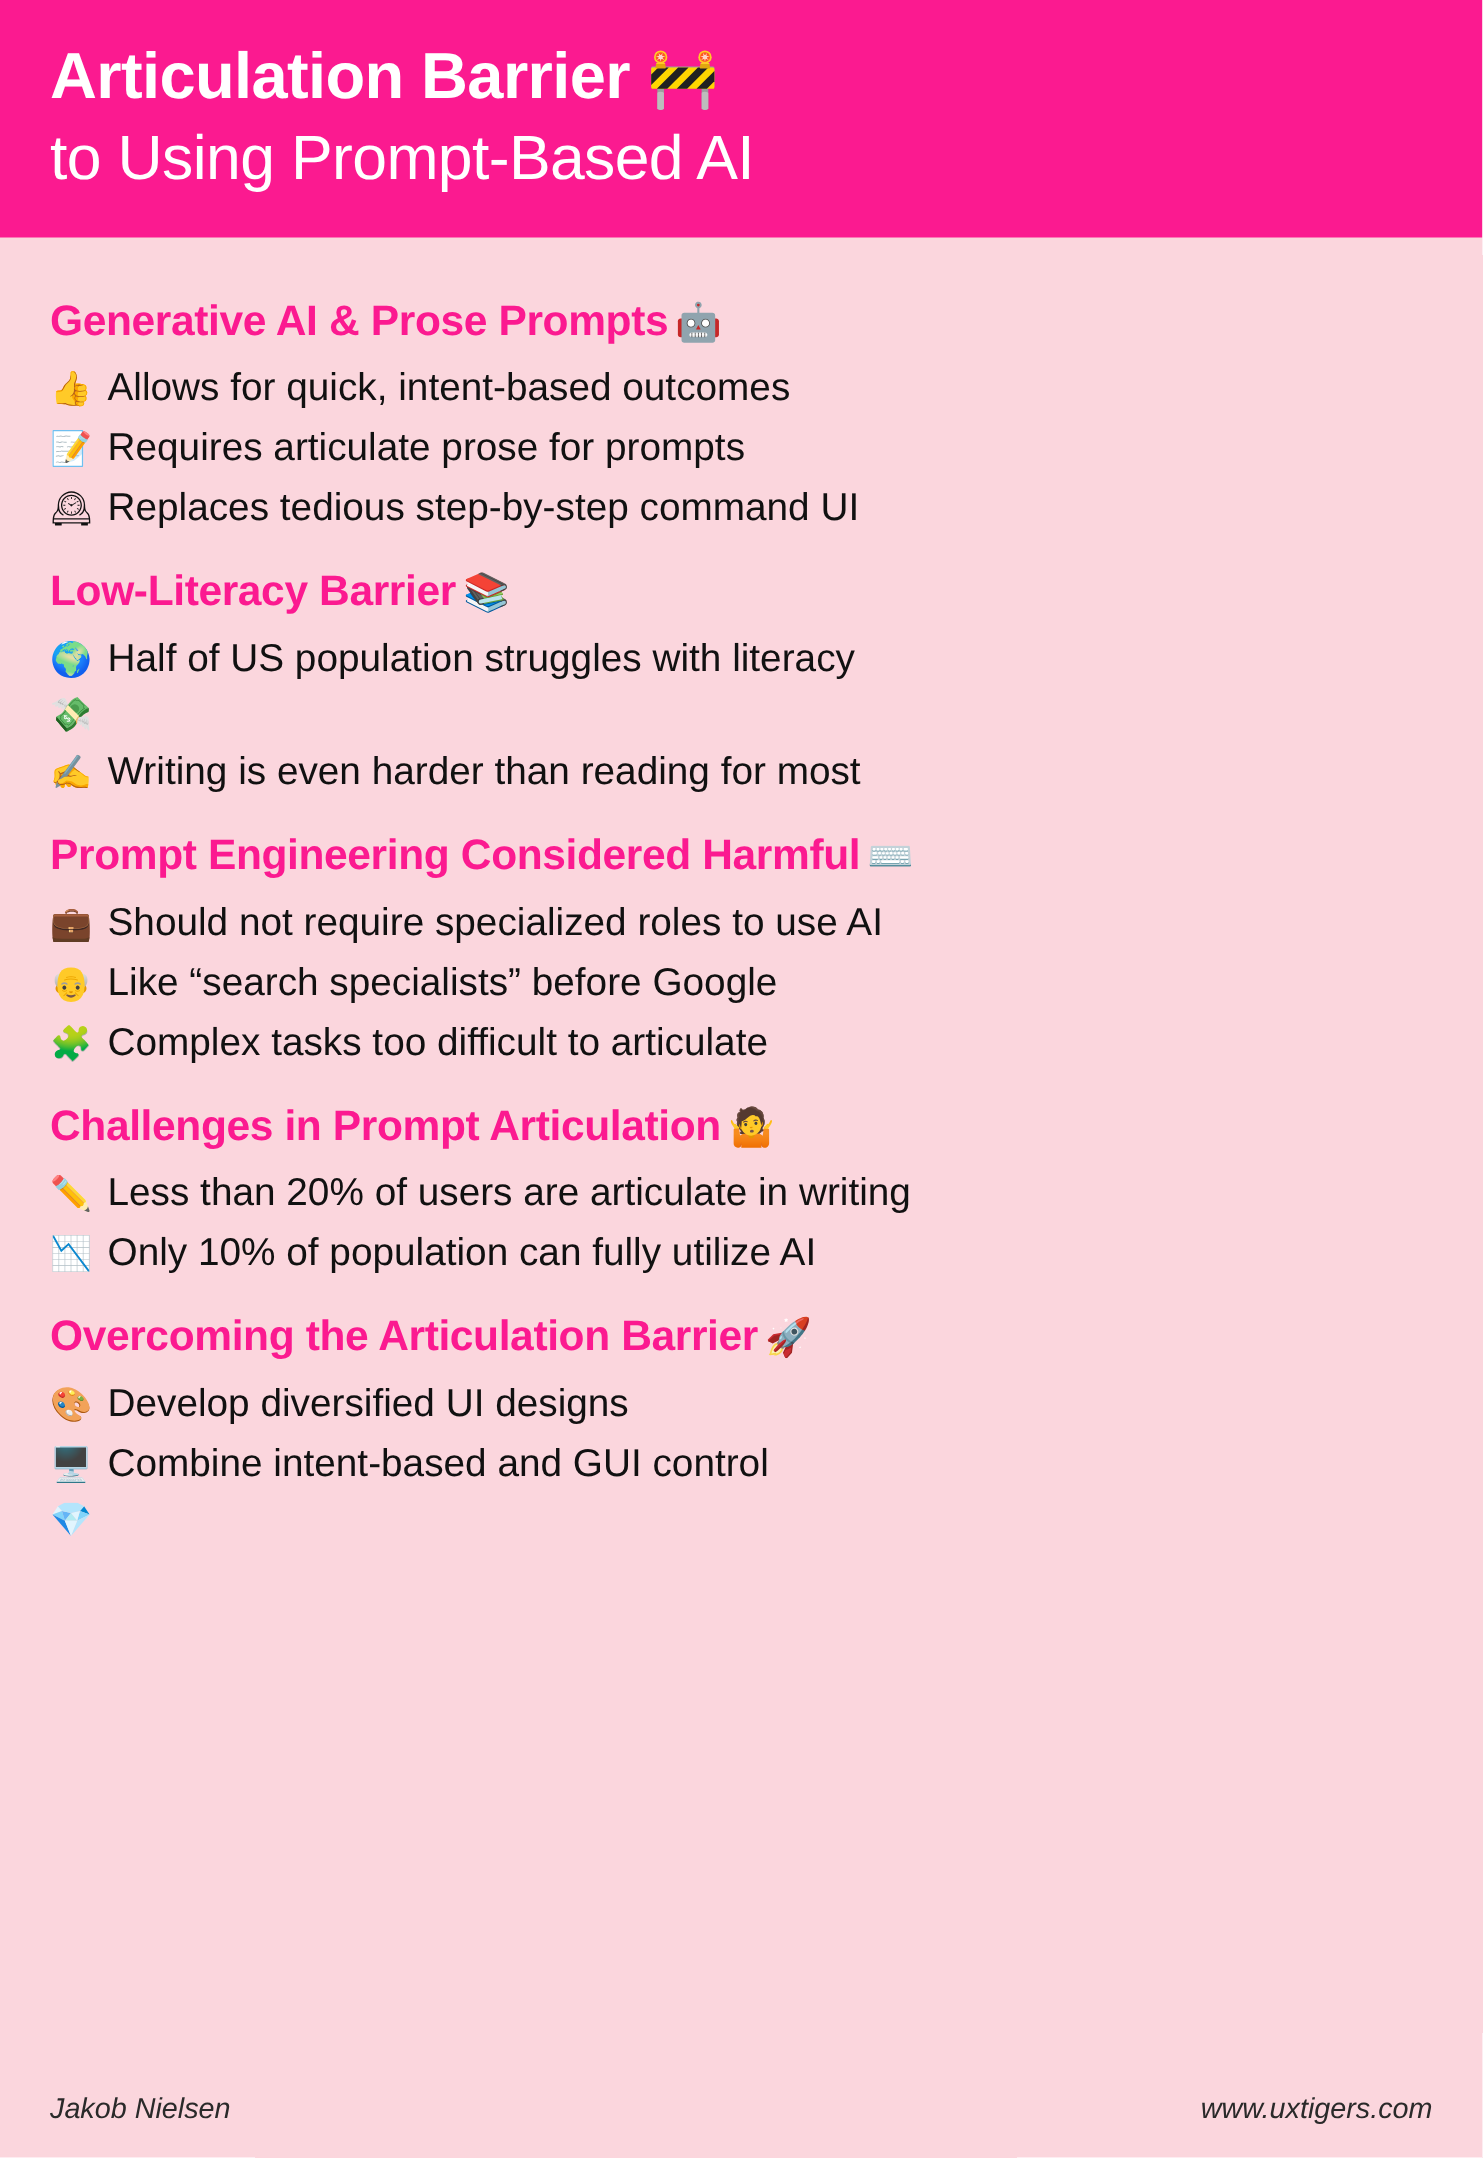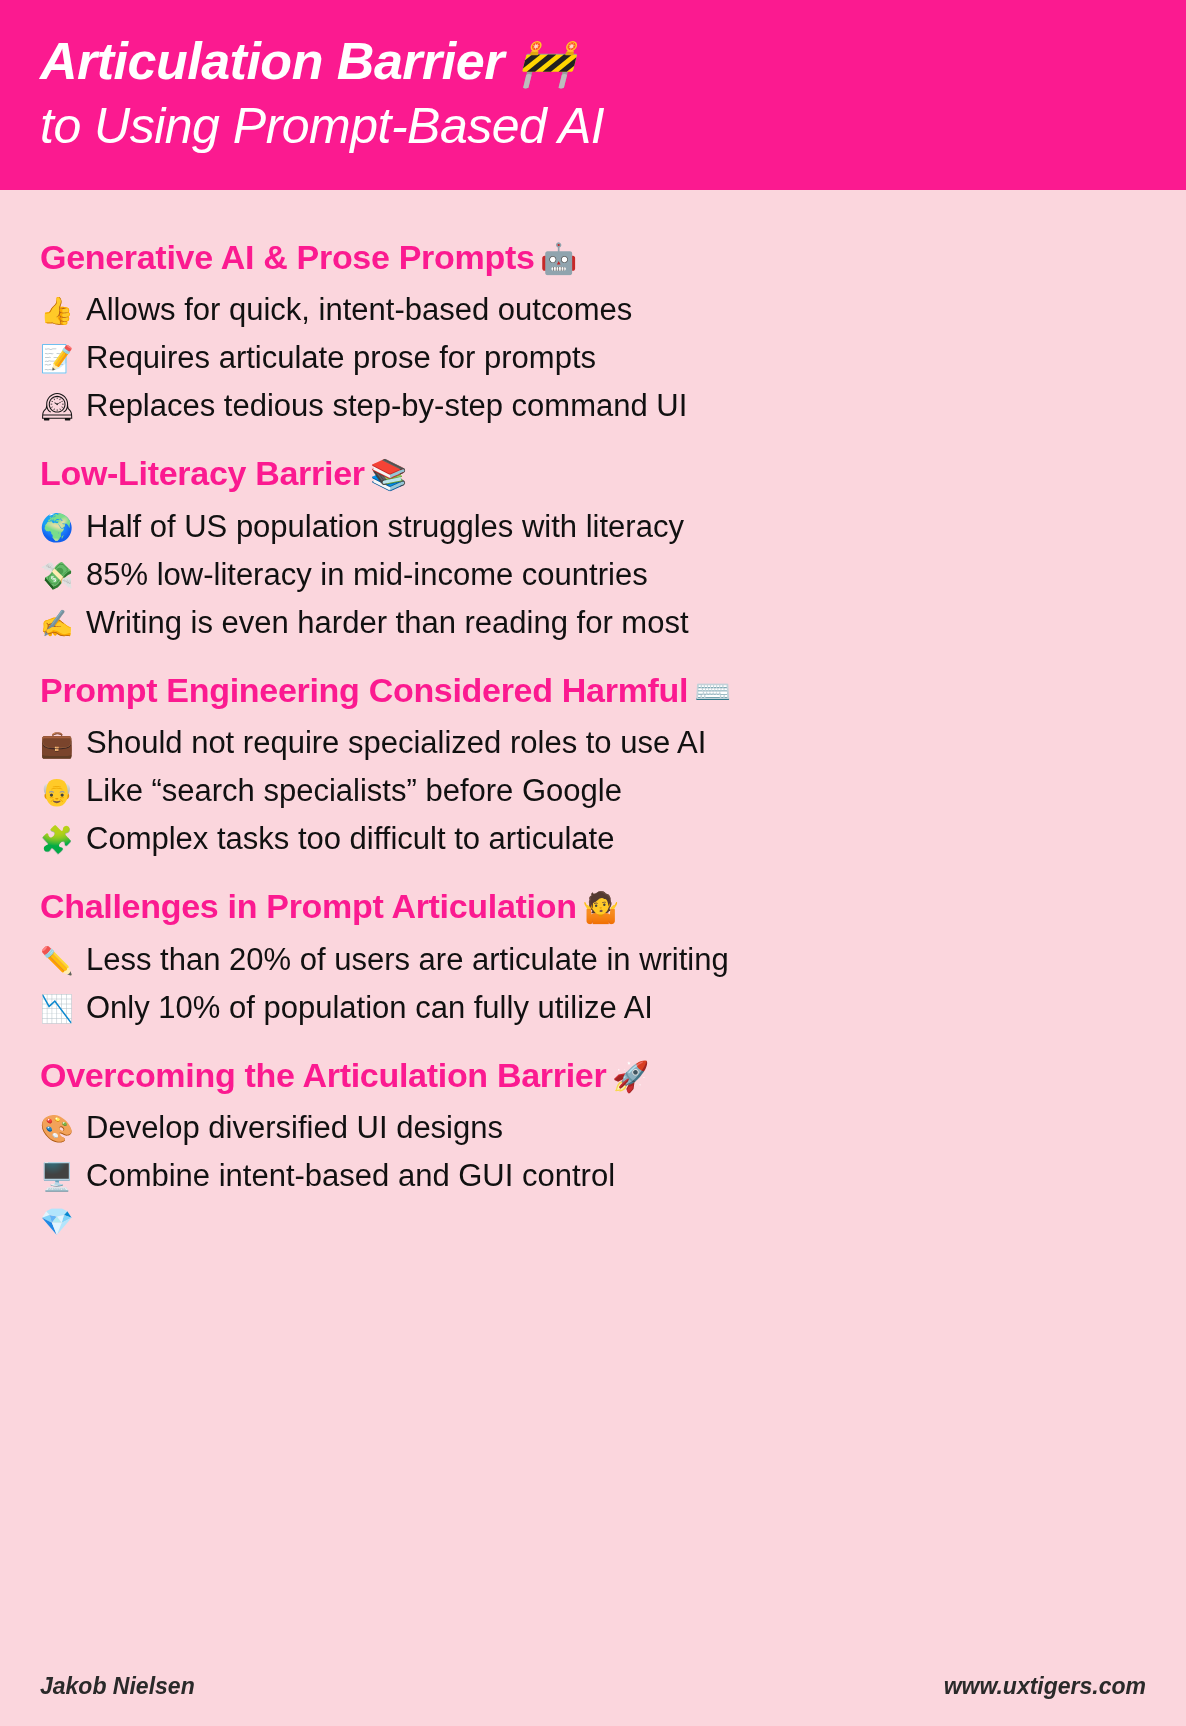--- a/index.html
+++ b/index.html
@@ -16,21 +16,20 @@
     display: flex;
     flex-direction: column;
     position: relative;
     overflow: hidden;
   }
   
   .header {
     background: #fb1a90;
     padding: 32px 40px 34px 40px;
     flex: 0 0 auto;
-    font-style: italic;
   }
   .header-line1 {
     font-size: 52px;
     font-weight: bold;
     color: #ffffff;
     letter-spacing: -0.5px;
     line-height: 1.15;
     white-space: nowrap;
   }
   .header-line1 .emoji { font-weight: normal; font-size: 46px; }
@@ -83,21 +82,20 @@
   
   .footer {
     flex: 0 0 auto;
     display: flex;
     justify-content: space-between;
     align-items: center;
     padding: 10px 40px 26px 40px;
     font-style: italic;
     font-size: 23px;
     color: #2a2a2a;
-    font-weight: bold;
   }
 </style>
 </head>
 <body>
 
 <div class="poster">
 
   <div class="header">
     <div class="header-line1">
       <span>Articulation Barrier</span>
@@ -129,21 +127,20 @@
     <div class="section">
       <div class="section-title">
         <span>Low-Literacy Barrier</span><span class="emoji">📚</span>
       </div>
       <div class="bullet">
         <span class="b-icon">🌍</span>
         <span class="b-text">Half of US population struggles with literacy</span>
       </div>
       <div class="bullet">
         <span class="b-icon">💸</span>
-        <span class="b-text">85% low-literacy in mid-income countries</span>
       </div>
       <div class="bullet">
         <span class="b-icon">✍️</span>
         <span class="b-text">Writing is even harder than reading for most</span>
       </div>
     </div>
 
     <div class="section">
       <div class="section-title">
         <span>Prompt Engineering Considered Harmful</span><span class="emoji">⌨️</span>

